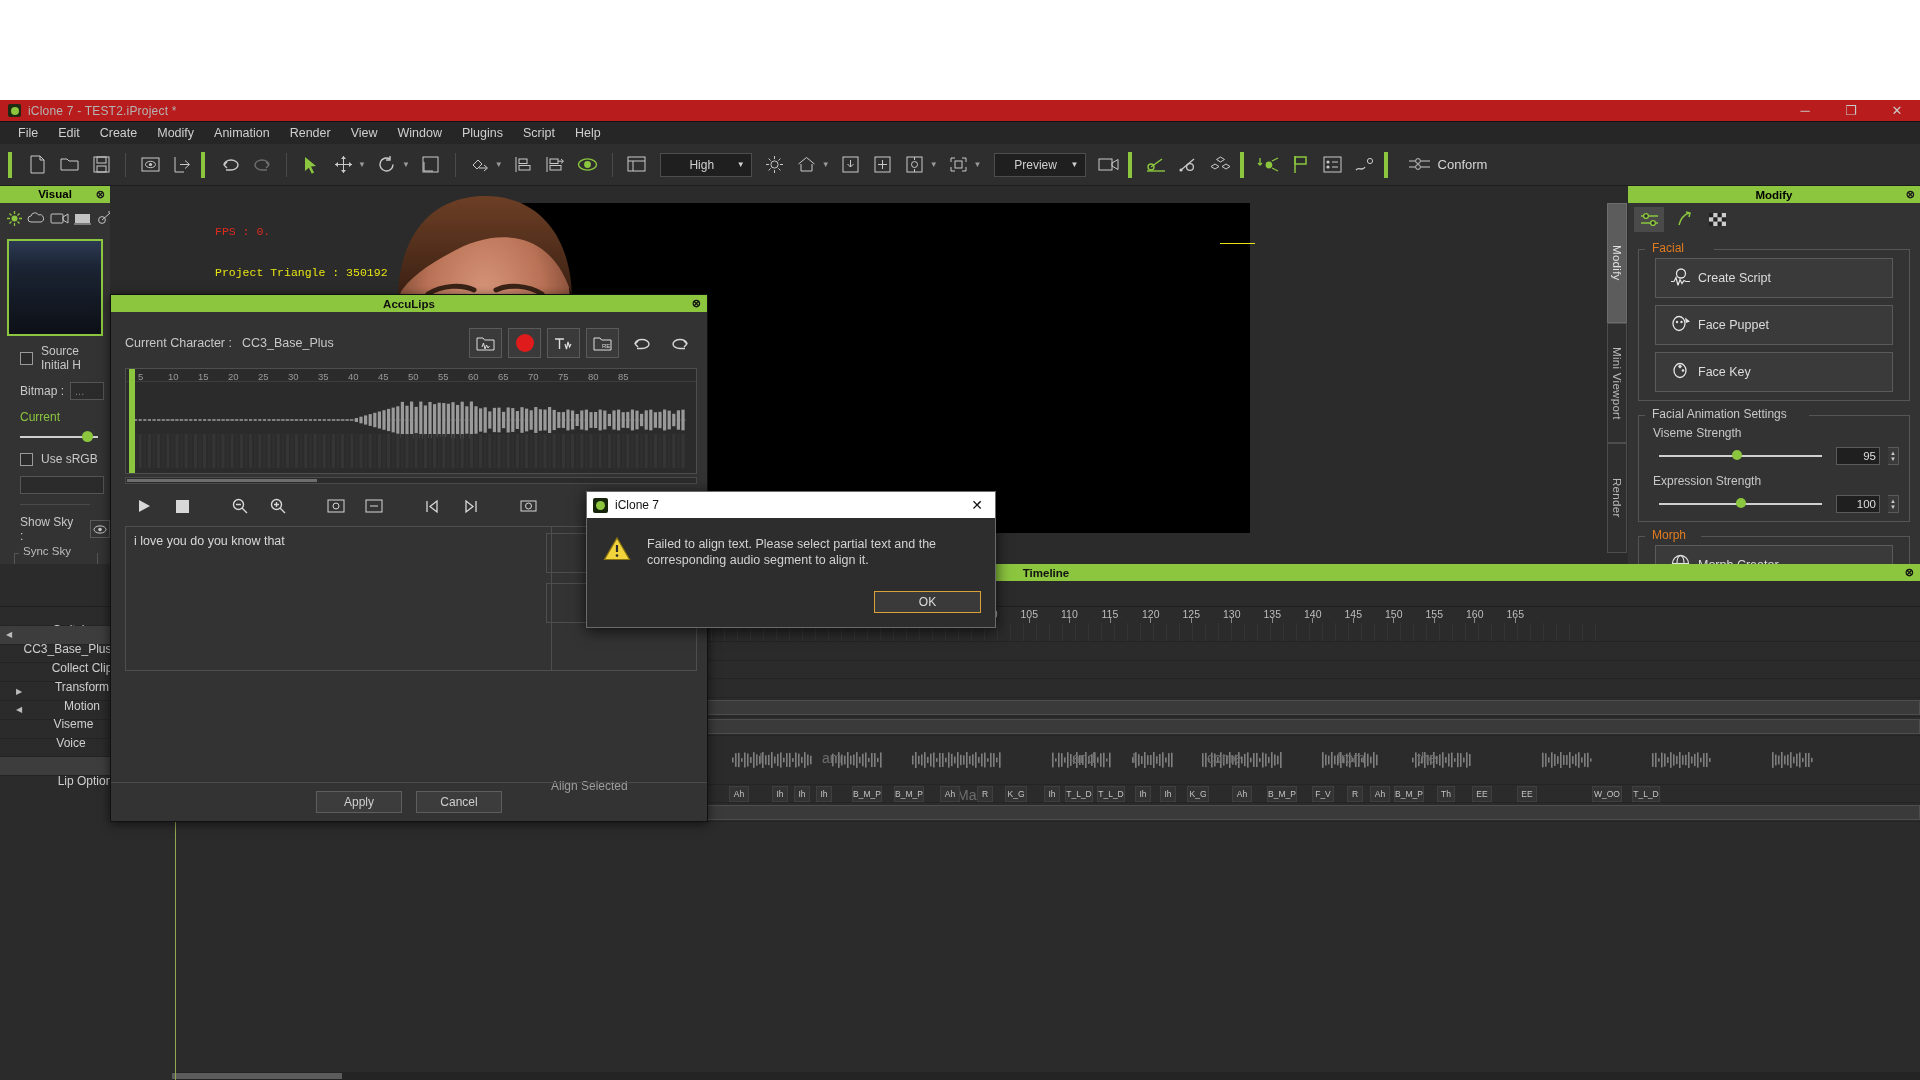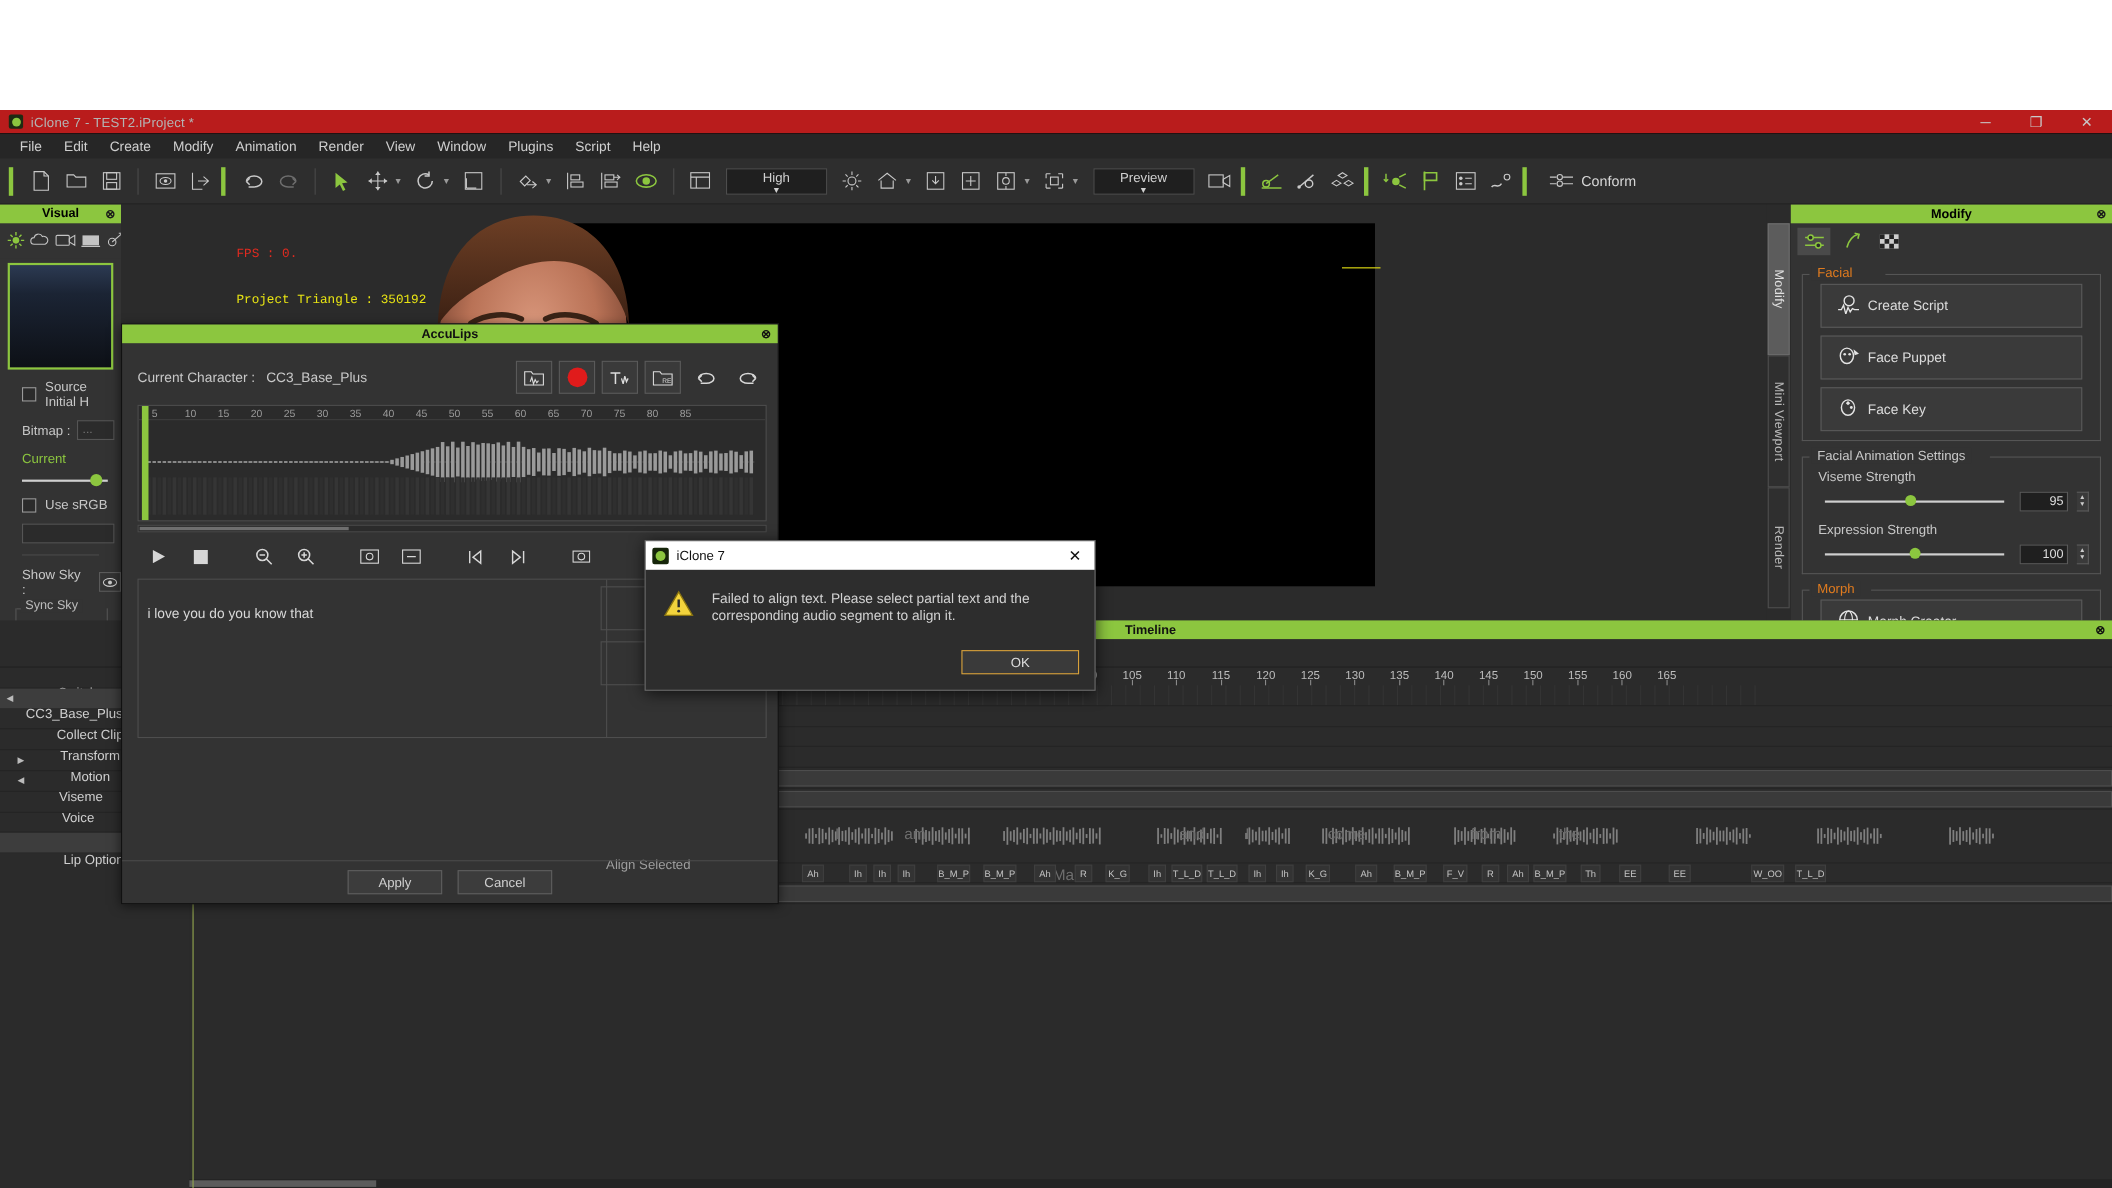--- a/index.html
+++ b/index.html
@@ -37,21 +37,21 @@
   .toolbar { height: 42px; background:#2e2e2e; display:flex; align-items:center; padding:0 6px;
              border-bottom:1px solid #1d1d1d; gap:2px;}
   .tbar-sep { width:1px; height:24px; background:#4a4a4a; margin:0 7px; }
   .tbar-gbar { width:4px; height:26px; background:#8cc63f; margin:0 8px 0 2px; }
   .tbtn { width:30px;height:30px; display:flex;align-items:center;justify-content:center;
           color:#c9c9c9; }
   .tbtn svg { display:block; }
   .caret { font-size:8px; color:#9a9a9a; margin:0 4px 0 -2px; }
   .combo { height:24px; min-width:92px; background:#1f1f1f; border:1px solid #4d4d4d;
            display:flex;align-items:center; padding:0 6px; font-size:12px; color:#d0d0d0;
-           justify-content:space-between; margin:0 6px;flex-direction:column;}
+           justify-content:space-between; margin:0 6px;}
   .combo span.v{ flex:1; text-align:center;}
   .conform { display:flex; align-items:center; gap:7px; margin-left:10px; font-size:13px; color:#d6d6d6;}
   
   .main { position:relative; height: 464px; background:#2b2b2b; display:flex; }
   
   .visual { width:110px; background:#333; display:flex; flex-direction:column; }
   .panel-head { height:17px; background:#8cc63f; color:#000; font-size:11.5px; font-weight:bold;
                 display:flex; align-items:center; justify-content:center; position:relative;}
   .panel-head .x { position:absolute; right:5px; color:#1a1a1a; font-size:11px;}
   .visual-tabs { height:32px; display:flex; align-items:center; gap:4px; padding-left:6px; background:#333;}
@@ -140,21 +140,21 @@
              position:relative; overflow:hidden;}
   .ruler{ height:13px; position:relative; border-bottom:1px solid #3d3d3d;}
   .ruler .tk{ position:absolute; top:2px; font-size:9.5px; color:#9a9a9a;}
   .playhead{ position:absolute; left:3px; top:0; width:6px; height:100%; background:#8cc63f; z-index:3;}
   .scrollbar{ margin:3px 10px 0 14px; height:7px; background:#2b2b2b; border:1px solid #4a4a4a;
               position:relative;}
   .scrollbar .th{ position:absolute;left:1px;top:1px;height:3px;width:190px;background:#6e6e6e;}
   .al-transport{ display:flex;align-items:center; gap:16px; padding:12px 0 0 22px;}
   .tp{ width:22px;height:20px;display:flex;align-items:center;justify-content:center;color:#d7d7d7;}
   .al-text{ margin:10px 10px 0 14px; height:145px; background:#333; border:1px solid #4e4e4e;
-            font-size:12.5px; color:#d8d8d8; padding:24px 8px; position:relative;}
+            font-size:12.5px; color:#d8d8d8; padding:7px 8px; position:relative;}
   .al-textsplit{ position:absolute; left:425px; top:0; bottom:0; width:1px; background:#4e4e4e;}
   .al-rightbox{ position:absolute; right:10px; top:0px; width:140px; }
   .al-smallbox{ height:40px; border:1px solid #4e4e4e; margin-top:6px;}
   .al-align{ position:absolute; left:440px; bottom:28px; font-size:12px; color:#9e9e9e;}
   .al-foot{ position:absolute; left:0; right:0; bottom:8px; display:flex; justify-content:center; gap:14px;}
   .al-btn{ width:86px;height:22px;border:1px solid #5e5e5e;background:#3c3c3c;color:#cfcfcf;
            font-size:12px; display:flex;align-items:center;justify-content:center;}
   .al-sep{ position:absolute; left:0; right:0; bottom:38px; height:1px; background:#4a4a4a;}
   
   .modal{ position:absolute; left:586px; top:305px; width:410px; height:137px; background:#2d2d2d;

